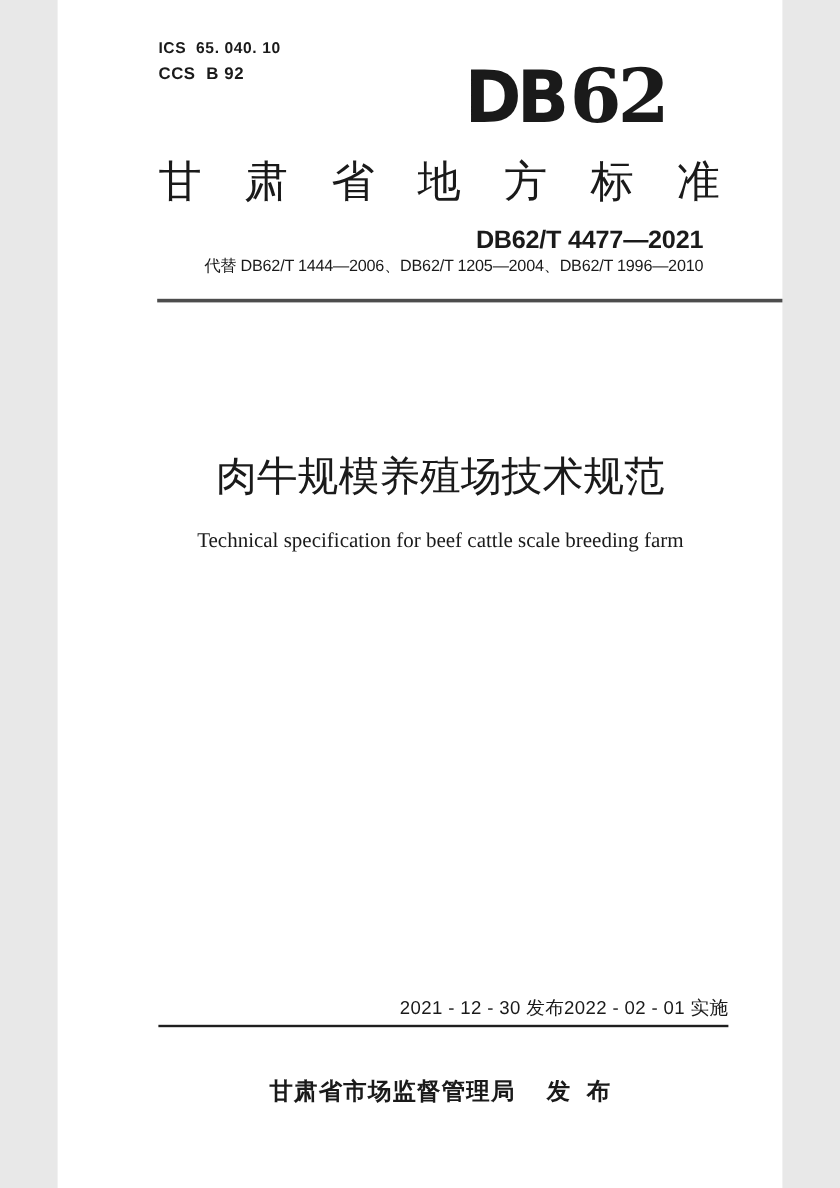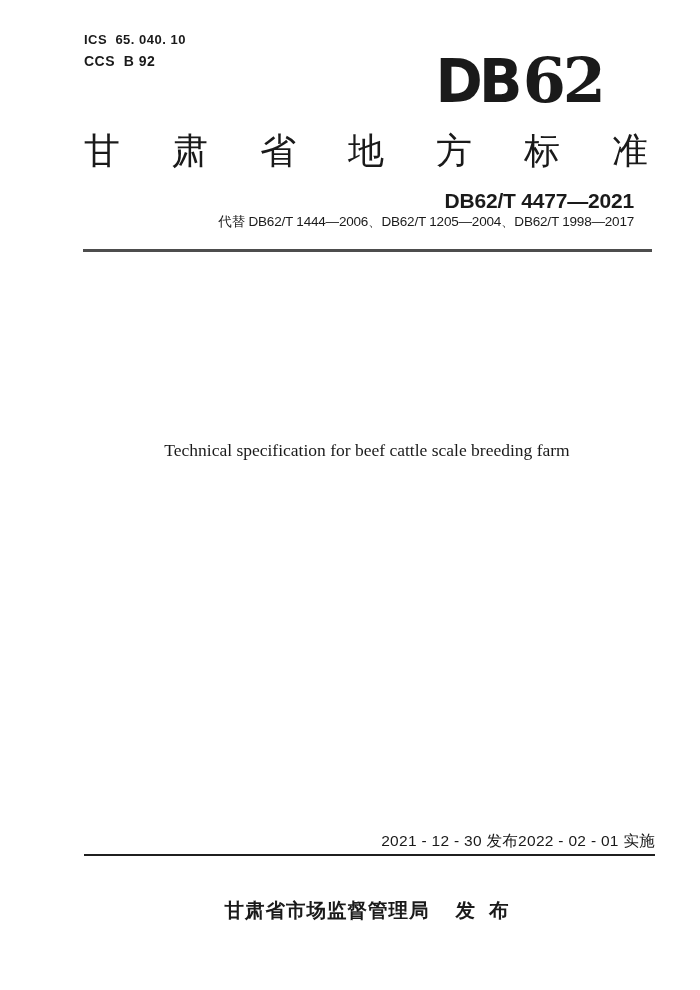--- a/index.html
+++ b/index.html
@@ -1,18 +1,18 @@
 <!DOCTYPE html>
 <html><head>
 <meta charset="utf-8">
 <style>
   html,body{margin:0;padding:0;background:#e8e8e8;}
   .page{
     position:relative;
-    width:700px;height:990px;
+    width:604px;height:990px;
     margin:0 auto;
     background:#ffffff;
     overflow:hidden;
     font-family:"Liberation Sans","DejaVu Sans",sans-serif;
     color:#1a1a1a;
   }
   .pre{white-space:pre;}
 
   
   .ics{position:absolute;left:84px;top:30px;font-size:13px;font-weight:600;letter-spacing:.5px;line-height:20px;}
@@ -83,24 +83,25 @@
   <div class="ics pre">ICS  65. 040. 10</div>
   <div class="ccs pre">CCS  B 92</div>
 
   <div class="logo">
     <span class="db">DB</span><span class="n62">62</span>
   </div>
 
   <div class="std-name">甘肃省地方标准</div>
 
   <div class="std-number pre">DB62/T 4477—2021</div>
-  <div class="supersede pre">代替 DB62/T 1444—2006、DB62/T 1205—2004、DB62/T 1998—2017</div>
+  <div class="supersede pre">代替 DB62/T 1444—2006、DB62/T 1205—2004、DB62/T 1996—2010</div>
 
   <div class="rule-thick"></div>
 
+  <div class="doc-title">肉牛规模养殖场技术规范</div>
   <div class="doc-title-en">Technical specification for beef cattle scale breeding farm</div>
 
   <div class="dates">
     <span class="pre">2021 - 12 - 30 发布</span>
     <span class="pre">2022 - 02 - 01 实施</span>
   </div>
   <div class="rule-thin"></div>
 
   <div class="publisher">
     <span>甘肃省市场监督管理局</span><span class="gap"></span><span class="pre">发  布</span>

